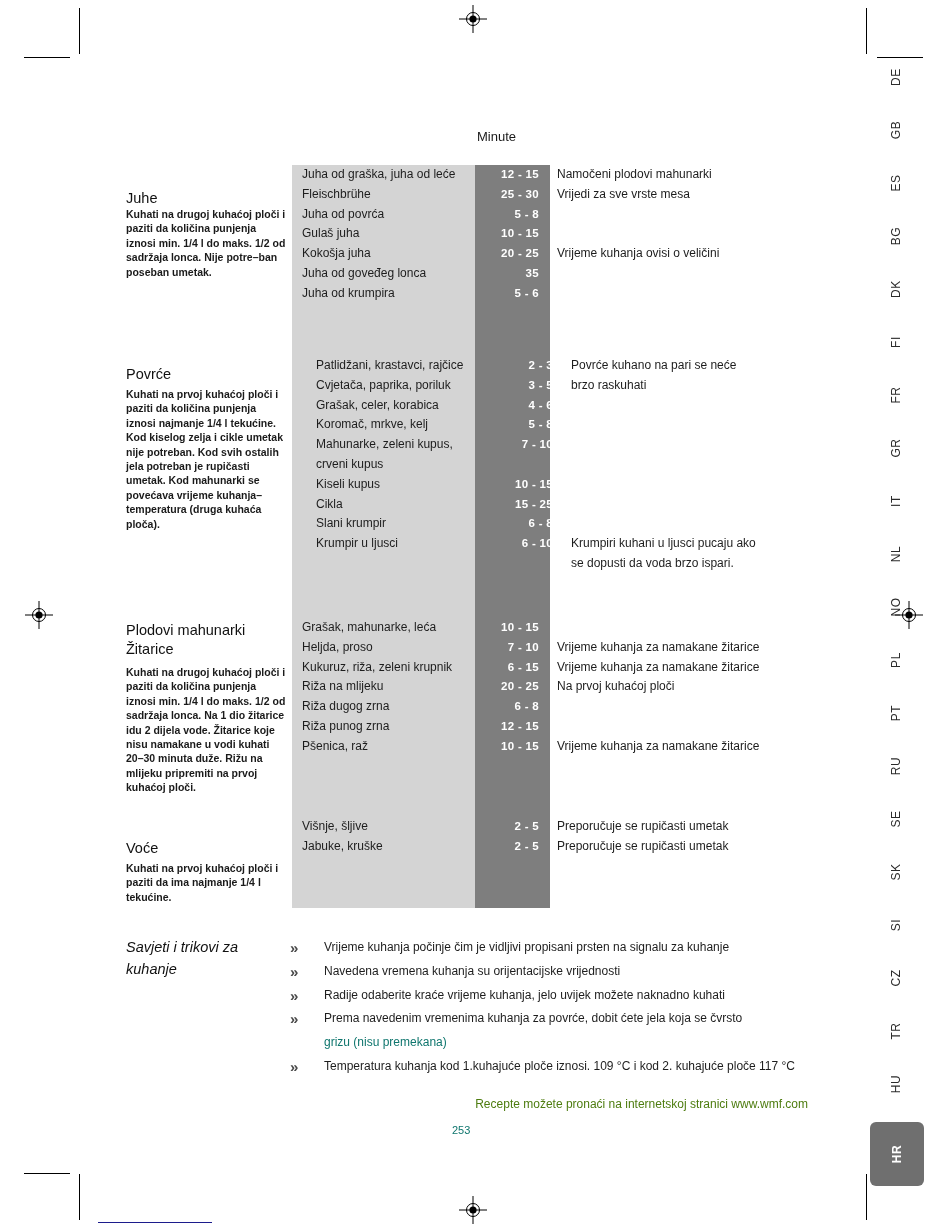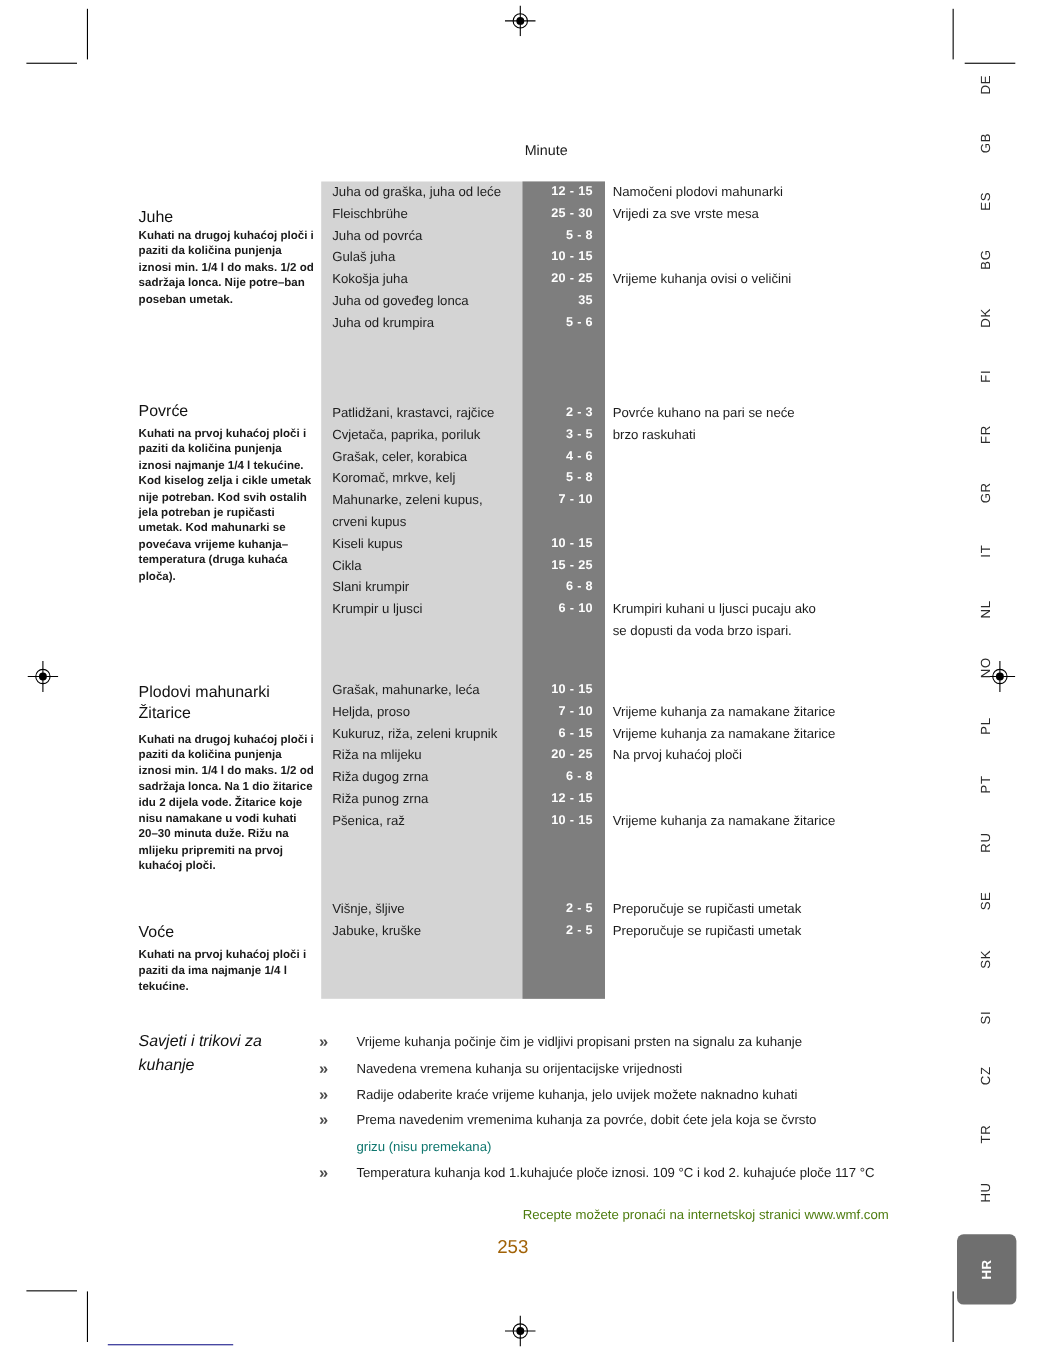--- a/index.html
+++ b/index.html
@@ -202,22 +202,22 @@
     right: 142px;
     top: 1097px;
     font-size: 12px;
     color: #4d7c0f;
     white-space: nowrap;
   }
   .page-num {
     position: absolute;
     left: 452px;
     top: 1124px;
-    font-size: 17px;
-    color: #a16207;
+    font-size: 11px;
+    color: #0f766e;
   }
 </style>
 </head>
 <body>
 
 <div id="page">
 
   <div>
     <div class="crop-v" style="left:79px; top:8px;"></div>
     <div class="crop-h" style="left:24px; top:57px;"></div>
@@ -368,21 +368,21 @@
             <div class="row-time">5 - 6</div>
             <div class="row-comment"></div>
           </div>
         </div>
       </div>
       <div class="section">
         <div class="sec-title" style="top: 365px;">
           <div>Povrće</div>
         </div>
         <div class="sec-note" style="top: 387px;">Kuhati na prvoj kuhaćoj ploči i paziti da količina punjenja iznosi najmanje 1/4 l tekućine. Kod kiselog zelja i cikle umetak nije potreban. Kod svih ostalih jela potreban je rupičasti umetak. Kod mahunarki se povećava vrijeme kuhanja– temperatura (druga kuhaća ploča).</div>
-        <div class="rows" style="top: 366px;">
+        <div class="rows" style="top: 356px; padding-left: 14px;">
           <div class="row">
             <div class="row-name">Patlidžani, krastavci, rajčice</div>
             <div class="row-time">2 - 3</div>
             <div class="row-comment">Povrće kuhano na pari se neće</div>
           </div>
           <div class="row">
             <div class="row-name">Cvjetača, paprika, poriluk</div>
             <div class="row-time">3 - 5</div>
             <div class="row-comment">brzo raskuhati</div>
           </div>

